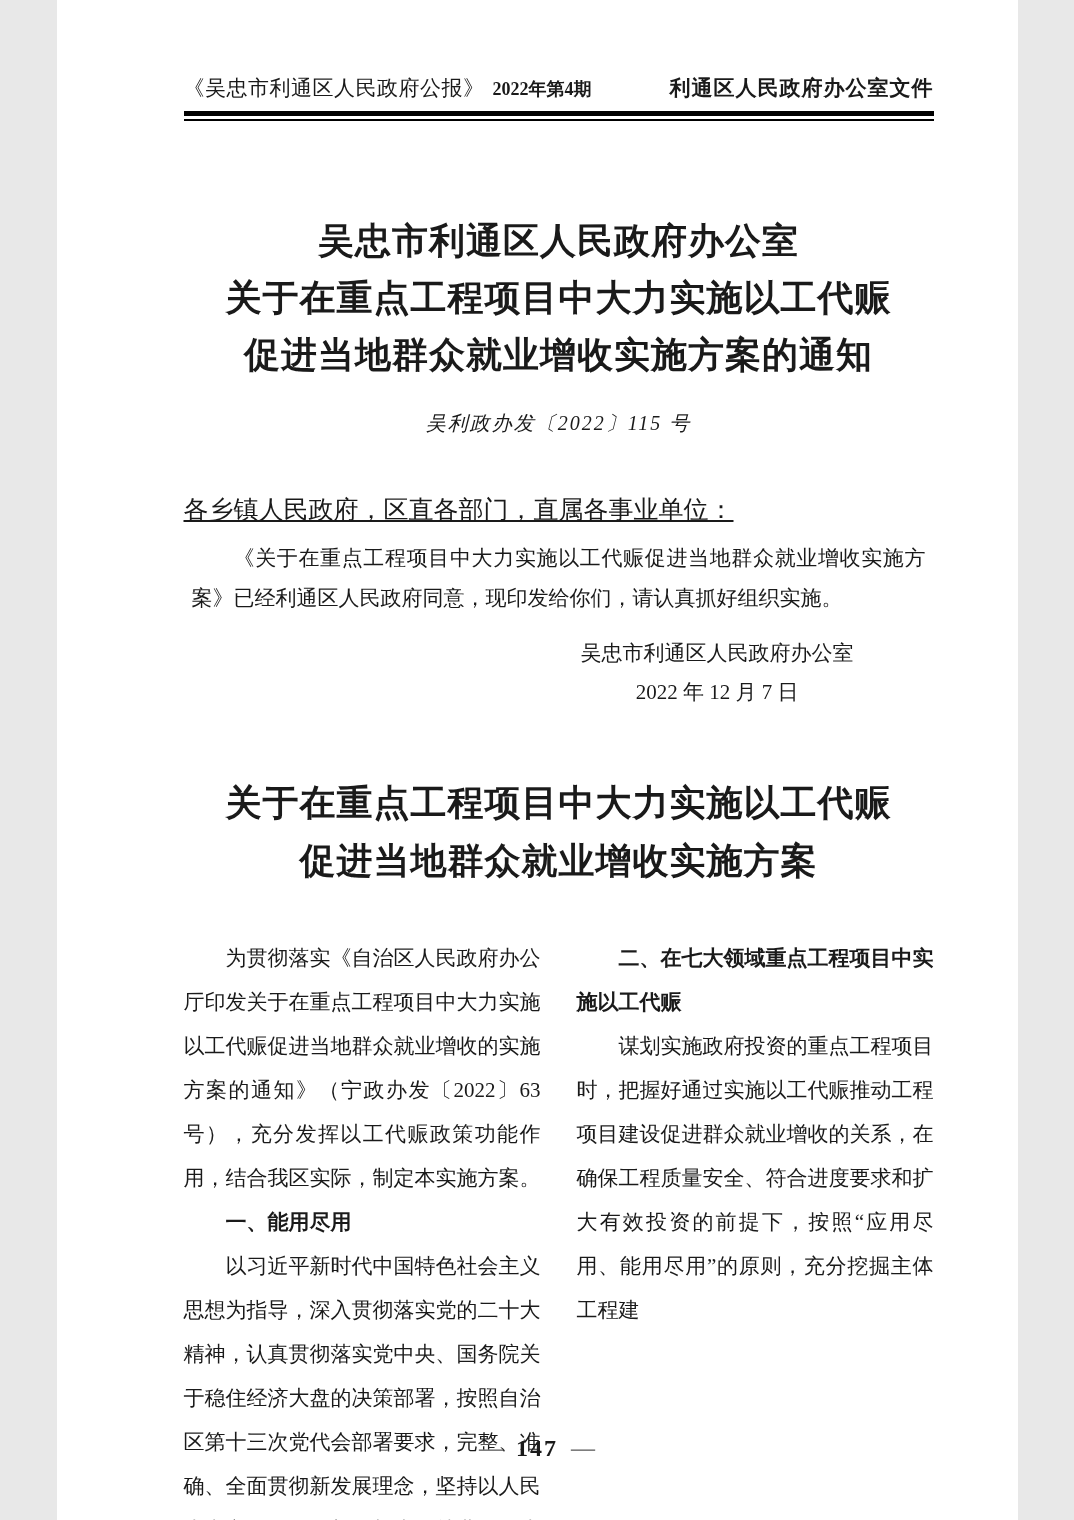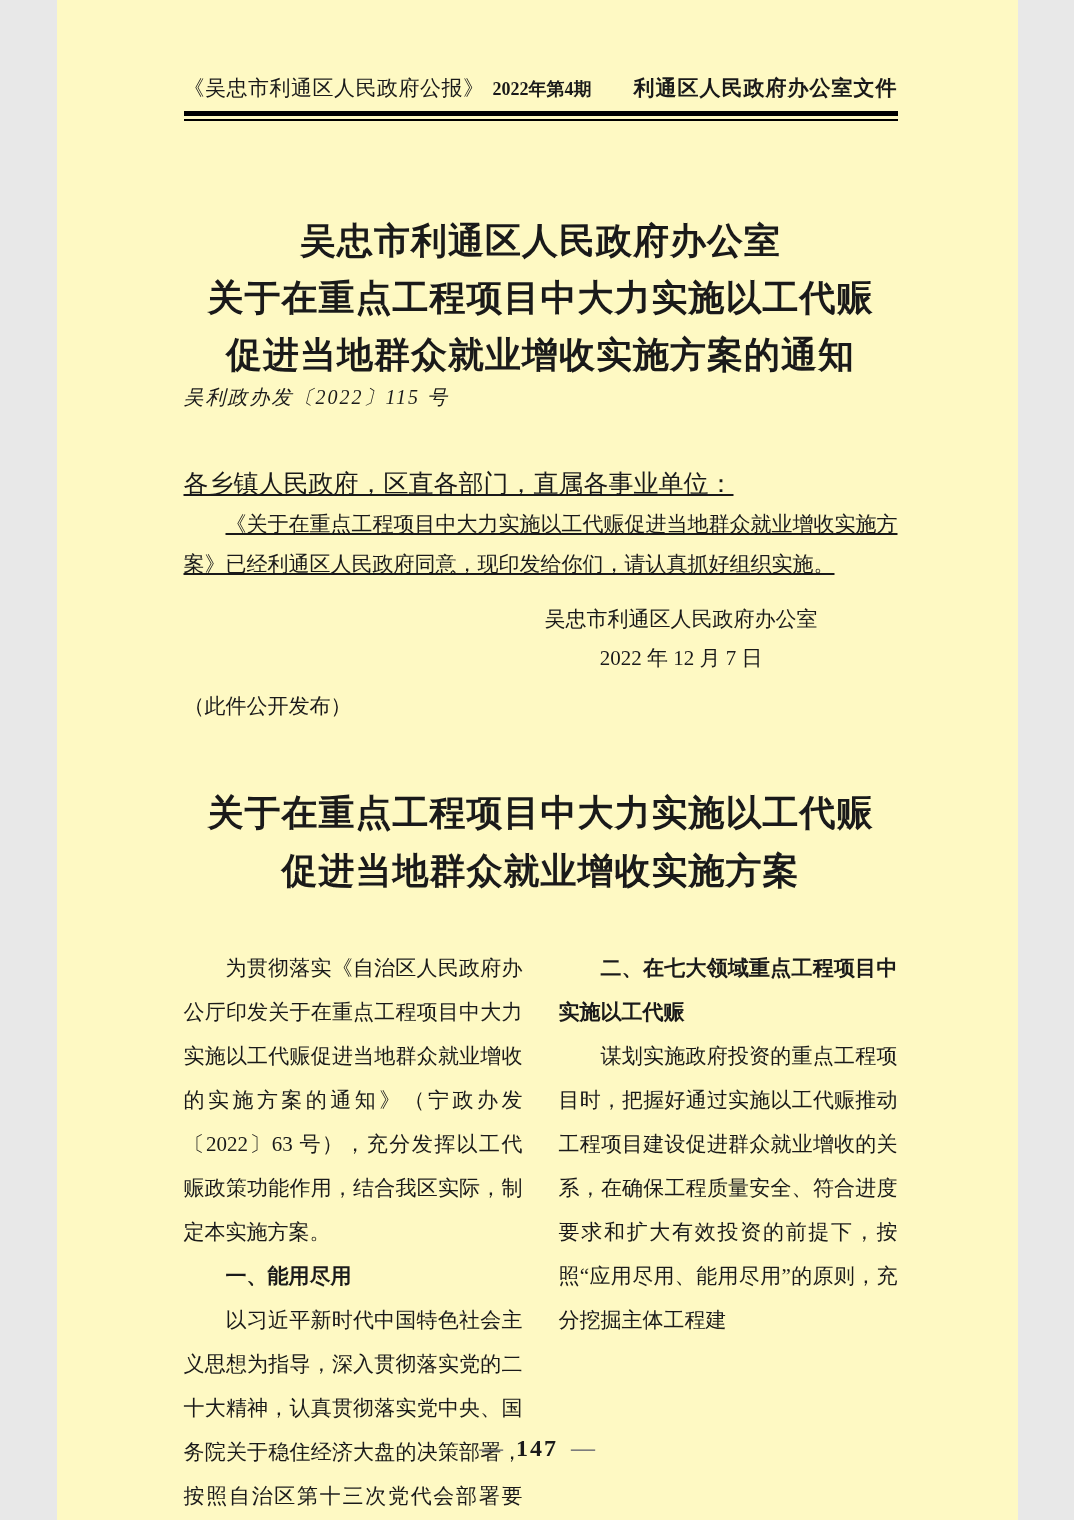--- a/index.html
+++ b/index.html
@@ -1,23 +1,23 @@
 <!DOCTYPE html>
 <html><head>
 <meta charset="utf-8">
 <style>
   html, body { margin: 0; padding: 0; background: #e8e8e8; }
   .page {
     width: 961px; height: 1520px;
     margin: 0 auto;
-    background: #fef9c3;
+    background: #ffffff;
     color: #1a1a1a;
     position: relative;
     box-sizing: border-box;
-    padding: 0 120px 0 127px;
+    padding: 0 84px 0 127px;
     overflow: hidden;
     font-family: "Liberation Serif", "DejaVu Serif", serif;
   }
 
   
   .header {
     display: flex; justify-content: space-between; align-items: baseline;
     padding-top: 74px;
     font-size: 21px;
     white-space: nowrap;
@@ -33,34 +33,34 @@
   
   .notice-title {
     margin: 92px 0 0 0;
     font-size: 36px; line-height: 57px;
     font-weight: bold; text-align: center;
     letter-spacing: 1px;
   }
   .tline { display: block; }
 
   .doc-number {
-    text-align: left;
+    margin-top: 26px;
+    text-align: center;
     font-size: 20px;
     font-style: italic;
     letter-spacing: 2px;
   }
 
   
   .salutation { margin-top: 53px; font-size: 25px; line-height: 40px; text-decoration: underline; }
   .notice-body {
-    margin: 0;
+    margin: 8px;
     font-size: 21px; line-height: 40px;
     text-align: justify;
     text-indent: 2em;
-    text-decoration: underline;
   }
 
   .signature { margin-top: 16px; text-align: right; padding-right: 80px; }
   .sig-inner { display: inline-block; text-align: center; font-size: 21px; line-height: 39px; }
 
   .publish-note { margin-top: 12px; font-size: 21px; line-height: 32px; }
 
   
   .plan-title {
     margin: 62px 0 0 0;
@@ -120,21 +120,20 @@
 
   <p class="notice-body">《关于在重点工程项目中大力实施以工代赈促进当地群众就业增收实施方案》已经利通区人民政府同意，现印发给你们，请认真抓好组织实施。</p>
 
   <div class="signature">
     <div class="sig-inner">
       <div>吴忠市利通区人民政府办公室</div>
       <div>2022 年 12 月 7 日</div>
     </div>
   </div>
 
-  <div class="publish-note">（此件公开发布）</div>
 
   <h2 class="plan-title">
     <span class="tline">关于在重点工程项目中大力实施以工代赈</span>
     <span class="tline">促进当地群众就业增收实施方案</span>
   </h2>
 
   <div class="columns">
     <div class="col">
       <p class="indent">为贯彻落实《自治区人民政府办公厅印发关于在重点工程项目中大力实施以工代赈促进当地群众就业增收的实施方案的通知》（宁政办发〔2022〕63 号），充分发挥以工代赈政策功能作用，结合我区实际，制定本实施方案。</p>
       <p class="indent heading">一、能用尽用</p>

